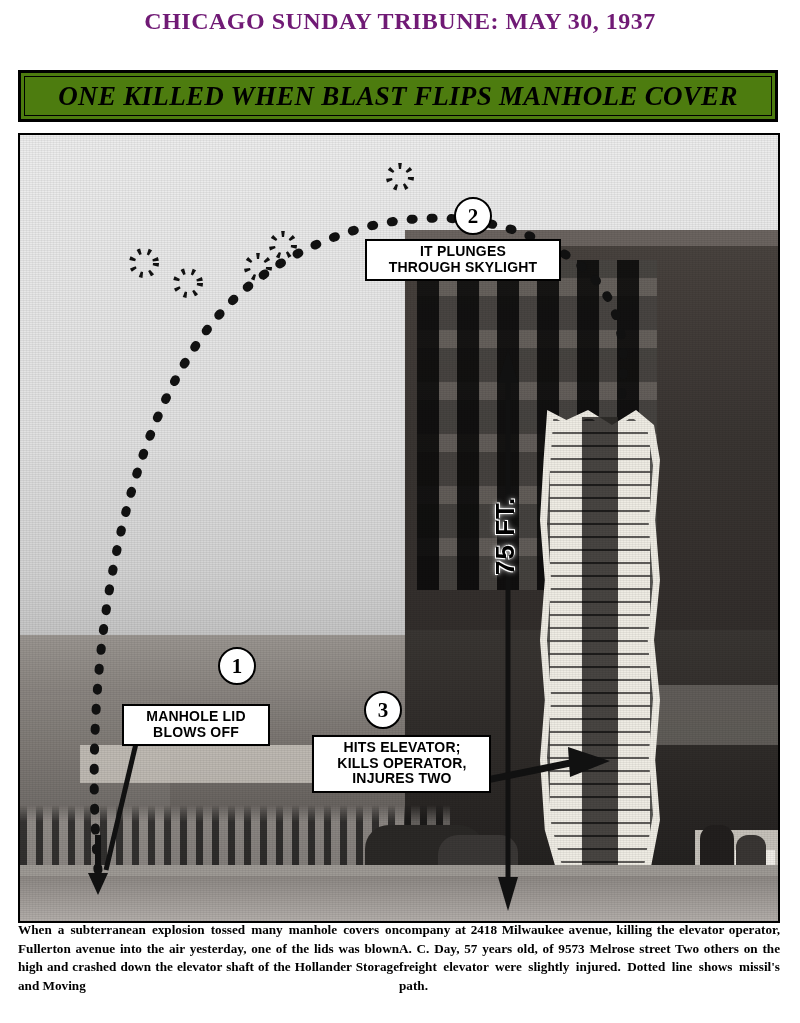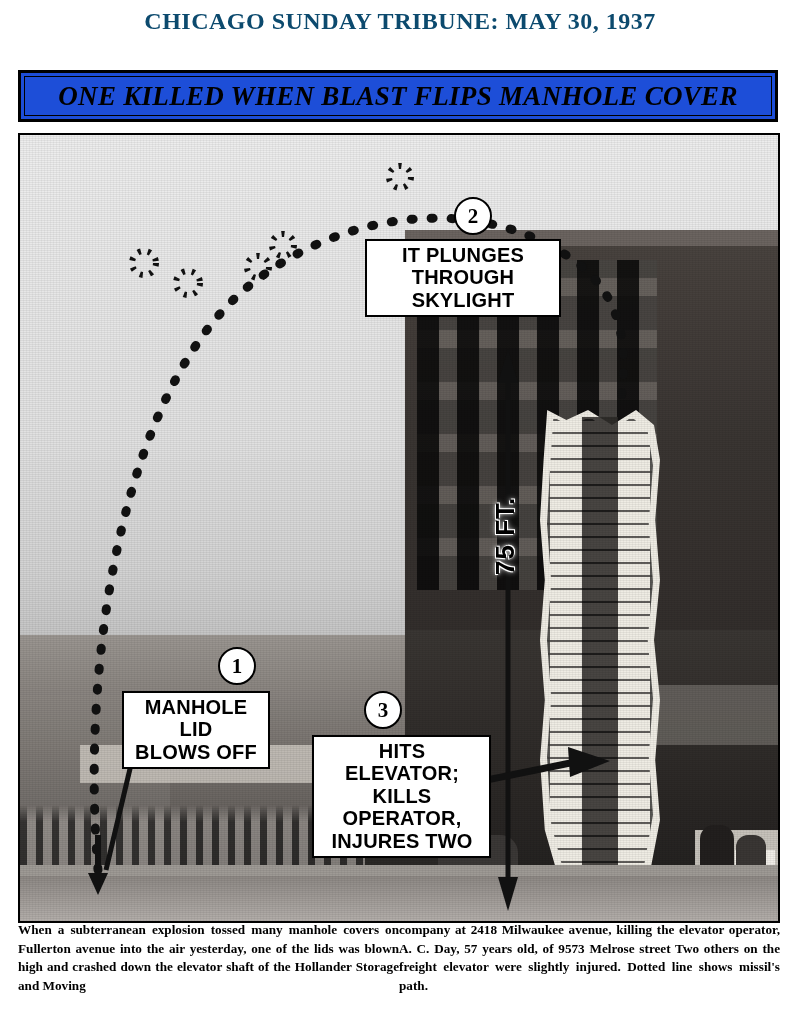--- a/index.html
+++ b/index.html
@@ -20,33 +20,33 @@
   .masthead {
     position: absolute;
     top: 8px;
     left: 0;
     width: 800px;
     text-align: center;
     font-family: "Liberation Serif", serif;
     font-weight: bold;
     font-size: 24px;
     letter-spacing: 0.5px;
-    color: #0c4a6e;
+    color: #701a75;
   }
 
   
   .headline-box {
     position: absolute;
     top: 70px;
     left: 18px;
     width: 760px;
     height: 52px;
     border: 3px solid #000;
     box-sizing: border-box;
-    background: #1d4ed8;
+    background: #4d7c0f;
   }
   .headline-box .inner {
     position: absolute;
     top: 3px; left: 3px; right: 3px; bottom: 3px;
     border: 1px solid #000;
     display: flex;
     align-items: center;
     justify-content: center;
   }
   .headline-text {
@@ -242,21 +242,21 @@
   }
 
   
   .callout {
     position: absolute;
     background: #ffffff;
     border: 2px solid #000;
     padding: 3px 7px 4px 7px;
     font-family: "Liberation Sans", sans-serif;
     font-weight: bold;
-    font-size: 20px;
+    font-size: 14px;
     line-height: 1.12;
     letter-spacing: .2px;
     text-align: center;
     color: #000;
     white-space: pre-line;
   }
   .num-badge {
     position: absolute;
     width: 34px;
     height: 34px;
@@ -367,21 +367,21 @@
     <path d="M 452 648 L 565 625" stroke="#111" stroke-width="7" fill="none"></path>
     <path d="M 548 612 L 590 626 L 550 642 Z" fill="#111"></path>
 
     <path d="M 118 600 L 86 735" stroke="#111" stroke-width="5" fill="none"></path>
   </svg>
 
   <div class="num-badge" style="left:198px; top:512px;">1</div>
   <div class="num-badge" style="left:434px; top:62px;">2</div>
   <div class="num-badge" style="left:344px; top:556px;">3</div>
 
-  <div class="callout" style="left:102px; top:556px; width:130px;">MANHOLE LID
+  <div class="callout" style="left:102px; top:569px; width:130px;">MANHOLE LID
 BLOWS OFF</div>
   <div class="callout" style="left:345px; top:104px; width:178px;">IT PLUNGES
 THROUGH SKYLIGHT</div>
   <div class="callout" style="left:292px; top:600px; width:160px;padding-left:8px;">HITS ELEVATOR;
 KILLS OPERATOR,
 INJURES TWO</div>
 
   <div class="ft-label">75 FT.</div>
 </div>
 

